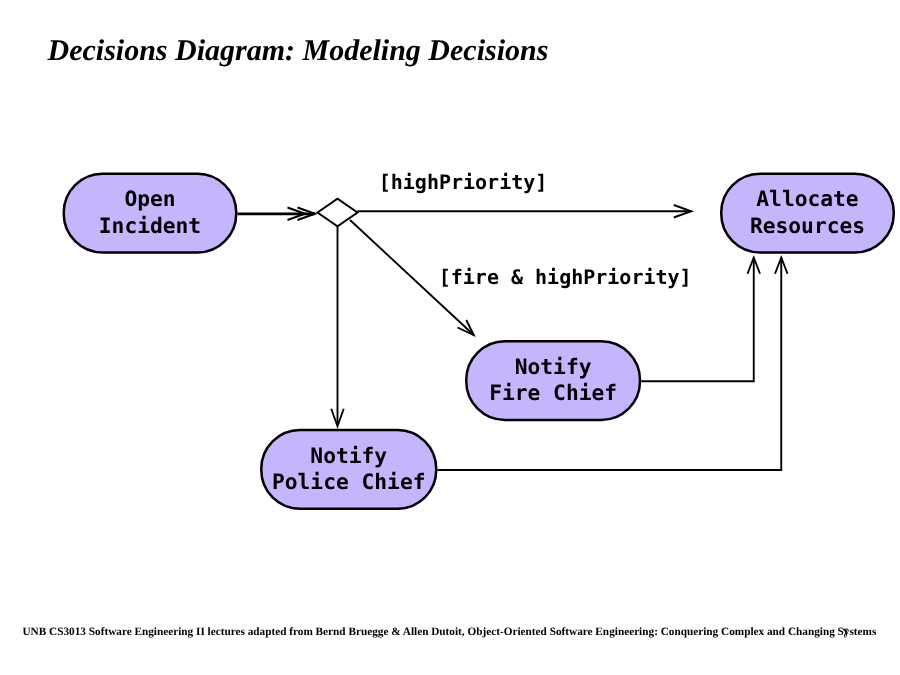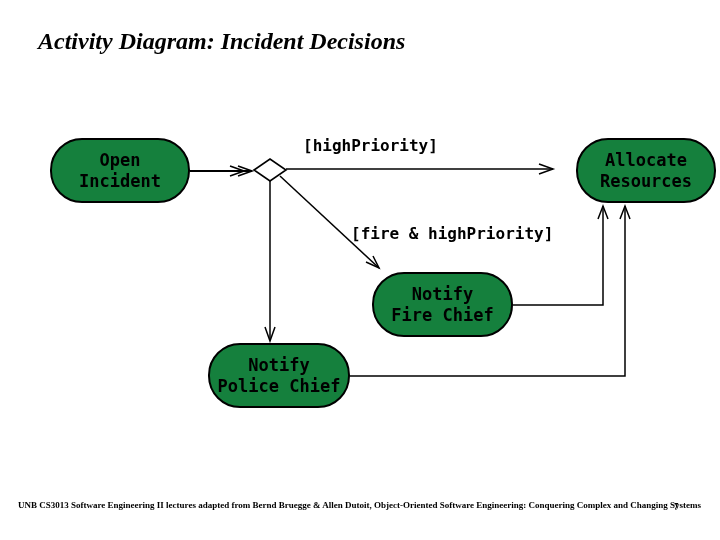--- a/index.html
+++ b/index.html
@@ -39,21 +39,21 @@
   }
   .connectors polyline, .connectors path {
     fill: none;
     stroke: #000000;
   }
   .node {
     position: absolute;
     box-sizing: border-box;
     border: 2px solid #000000;
     border-radius: 32px;
-    background: #15803d;
+    background: #c4b5fd;
     display: flex;
     align-items: center;
     justify-content: center;
     text-align: center;
     font-family: "DejaVu Sans Mono", monospace;
     font-weight: bold;
     font-size: 17px;
     line-height: 21px;
     color: #000000;
     white-space: pre-line;
@@ -64,21 +64,21 @@
   .node-notify-police   { left: 208px; top: 343px; width: 142px; height: 65px; }
   .guard {
     position: absolute;
     font-family: "DejaVu Sans Mono", monospace;
     font-weight: bold;
     font-size: 16px;
     color: #000000;
     white-space: nowrap;
   }
   .guard-low      { left: 303px; top: 136px; }
-  .guard-fire     { left: 351px; top: 212px; margin-top: 12px; }
+  .guard-fire     { left: 351px; top: 212px; }
   .guard-notfire  { left: 94px;  top: 255px; }
   .footer {
     position: absolute;
     left: 18px;
     top: 500px;
     width: 690px;
     font-family: "Liberation Serif", serif;
     font-size: 9px;
     color: #000000;
     white-space: nowrap;
@@ -92,21 +92,21 @@
     top: 1px;
     font-weight: bold;
     font-style: normal;
   }
 </style>
 </head>
 <body>
 
 <div class="slide">
 
-  <h1 class="slide-title">Activity Diagram: Incident Decisions</h1>
+  <h1 class="slide-title">Decisions Diagram: Modeling Decisions</h1>
 
   <div class="diagram">
 
     <svg class="connectors" width="720" height="540" viewBox="0 0 720 540">
 
       <g>
         <polyline points="190,171 252,171" stroke-width="2.2"></polyline>
         <polyline points="238,166 252,171 238,176" stroke-width="1.6"></polyline>
         <polyline points="230,166 244,171 230,176" stroke-width="1.6"></polyline>
       </g>

